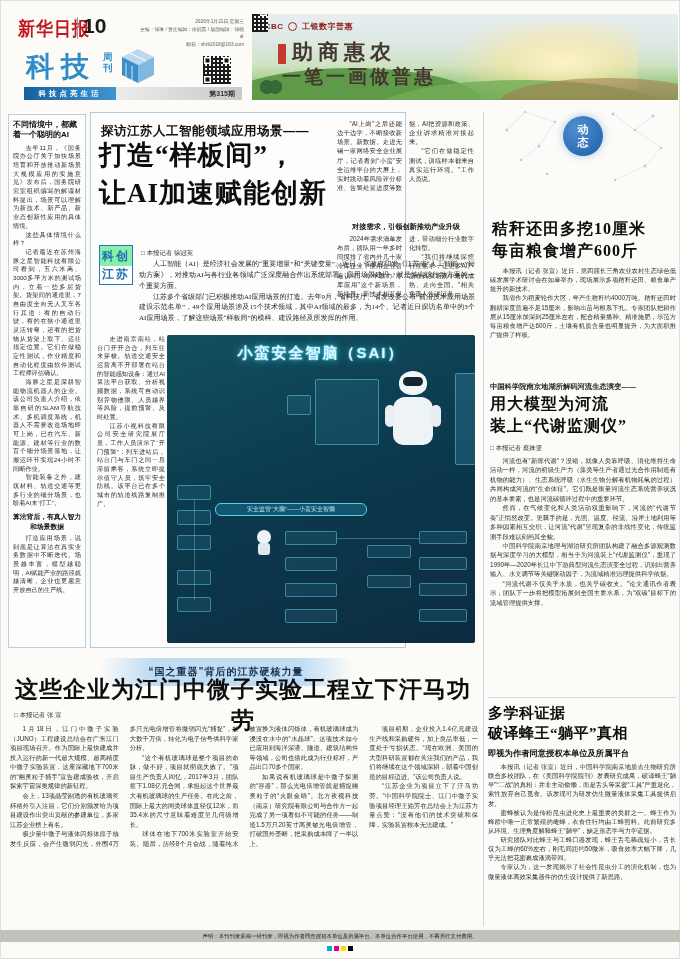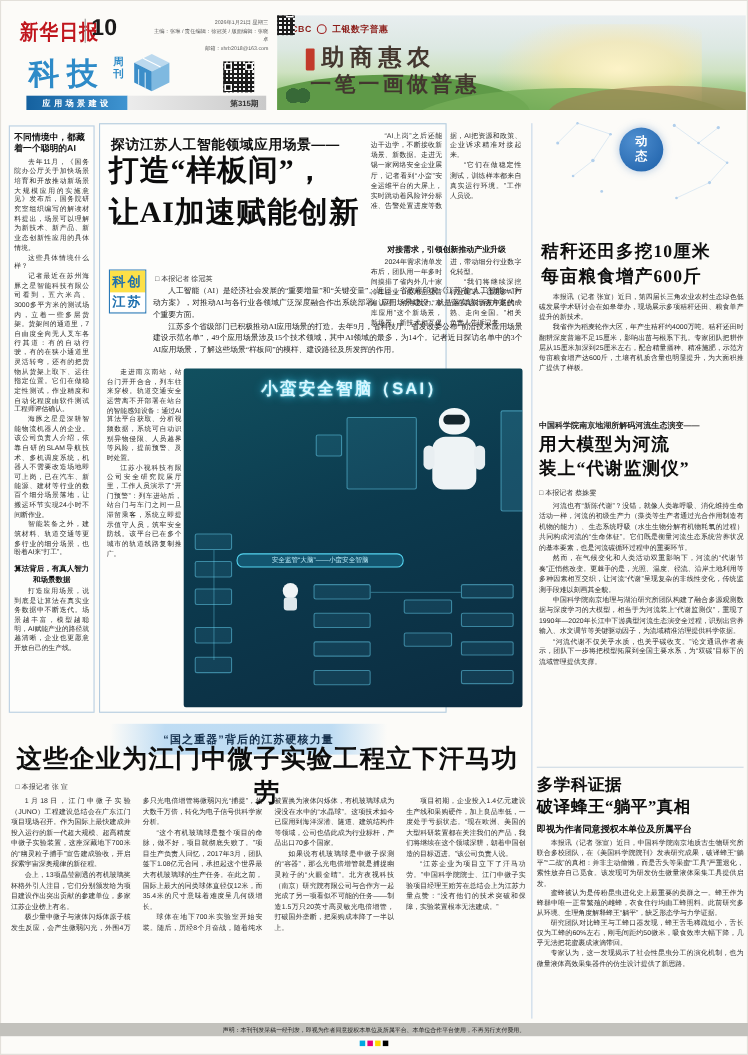--- a/index.html
+++ b/index.html
@@ -36,21 +36,21 @@
   .ad-cal1 { font-family:"Liberation Serif","DejaVu Serif",serif; font-weight:bold; color:#43372f; font-size:21px; letter-spacing:5px; }
   .ad-cal2 { font-family:"Liberation Serif","DejaVu Serif",serif; font-weight:bold; color:#43372f; font-size:19px; letter-spacing:3px; }
   .lbox { border:1px solid rgba(130,170,205,.55); background:#fdfdfb; overflow:hidden; padding:5px 4px; }
   .lbox h3 { font-size:8px; line-height:1.3; color:#111; margin-bottom:3px; }
   .lbox .sub { font-size:6.8px; font-weight:bold; color:#111; margin:4px 0 2px; text-align:center; }
   .feature-box { border:1px solid rgba(130,170,205,.6); background:#fdfdfb; }
   .kicker { font-size:12.5px; font-weight:bold; color:#111; letter-spacing:.5px; }
   .headline-xl { font-family:"Liberation Serif","DejaVu Serif",serif; font-weight:bold; color:#0d0d0d;
                  font-size:27px; letter-spacing:1px; line-height:1.05; }
   .badge { width:34px; height:40px; border:1.5px solid #2a7ab8; font-weight:bold; text-align:center; }
-  .badge .t { background:#fde047; color:#1e6fae; font-size:12px; line-height:20px; letter-spacing:2px; }
+  .badge .t { background:#86efac; color:#1e6fae; font-size:12px; line-height:20px; letter-spacing:2px; }
   .badge .b { background:#fff; color:#1e6fae; font-size:12px; line-height:17px; letter-spacing:2px; }
   .byline { font-size:6.4px; color:#333; }
   .intro { font-family:"Liberation Serif","DejaVu Serif",serif; font-size:7px; line-height:1.55; color:#222; text-align:justify; }
   .intro p { text-indent:2em; }
   .subhead-c { font-size:7.2px; font-weight:bold; color:#111; text-align:center; }
   .sai { background:linear-gradient(160deg,#11505f 0%,#0c3a4e 45%,#0c2c40 100%); overflow:hidden; border-radius:2px; }
   .sai-title { text-align:center; font-weight:bold; font-size:15px; letter-spacing:2px; color:#d9f7ff;
                text-shadow:0 0 8px #2fd0f5, 0 0 2px #aef; }
   .sai-box { position:absolute; border:1px solid rgba(110,220,250,.45); background:rgba(90,200,240,.10); border-radius:2px; }
   .sai-band { position:absolute; border:1px solid #54d3ef; background:rgba(30,130,165,.4); color:#bdeefc;
@@ -99,21 +99,21 @@
     <polygon points="40,14 24,22 24,40 40,32" fill="#7fb9e0"></polygon>
     <line x1="16" y1="10" x2="32" y2="18" stroke="#fff" stroke-width="1"></line>
     <line x1="12" y1="20" x2="12" y2="34" stroke="#cfe6f5" stroke-width="1"></line>
     <line x1="18" y1="23" x2="18" y2="37" stroke="#cfe6f5" stroke-width="1"></line>
   </svg>
   <div class="abs qr" style="left:203px;top:56px;width:28px;height:28px;">
     <div class="fp" style="left:1px;top:1px;"></div>
     <div class="fp" style="right:1px;top:1px;"></div>
     <div class="fp" style="left:1px;bottom:1px;"></div>
   </div>
-  <div class="abs blue-bar" style="left:24px;top:87px;width:92px;height:13px;">应用场景建设</div>
+  <div class="abs blue-bar" style="left:24px;top:87px;width:92px;height:13px;">科技点亮生活</div>
   <div class="abs gray-bar" style="left:116px;top:87px;width:126px;height:13px;">第315期</div>
 
   <div class="abs ad" style="left:252px;top:14px;width:426px;height:86px;">
     <div class="ad-sun"></div>
     <div class="ad-hill" style="left:-30px;bottom:-38px;width:260px;height:70px;background:#5f9a48;"></div>
     <div class="ad-hill" style="left:120px;bottom:-46px;width:300px;height:66px;background:#74ad58;opacity:.8;"></div>
     <div class="ad-hill" style="right:-40px;bottom:-30px;width:220px;height:52px;background:#a4764f;opacity:.55;"></div>
     <div class="abs ad-logo" style="left:10px;top:7px;">
       <span>ICBC</span>
       <span style="display:inline-block;width:9px;height:9px;border:1.5px solid #a02222;border-radius:50%;vertical-align:-2px;margin:0 2px;"></span>

